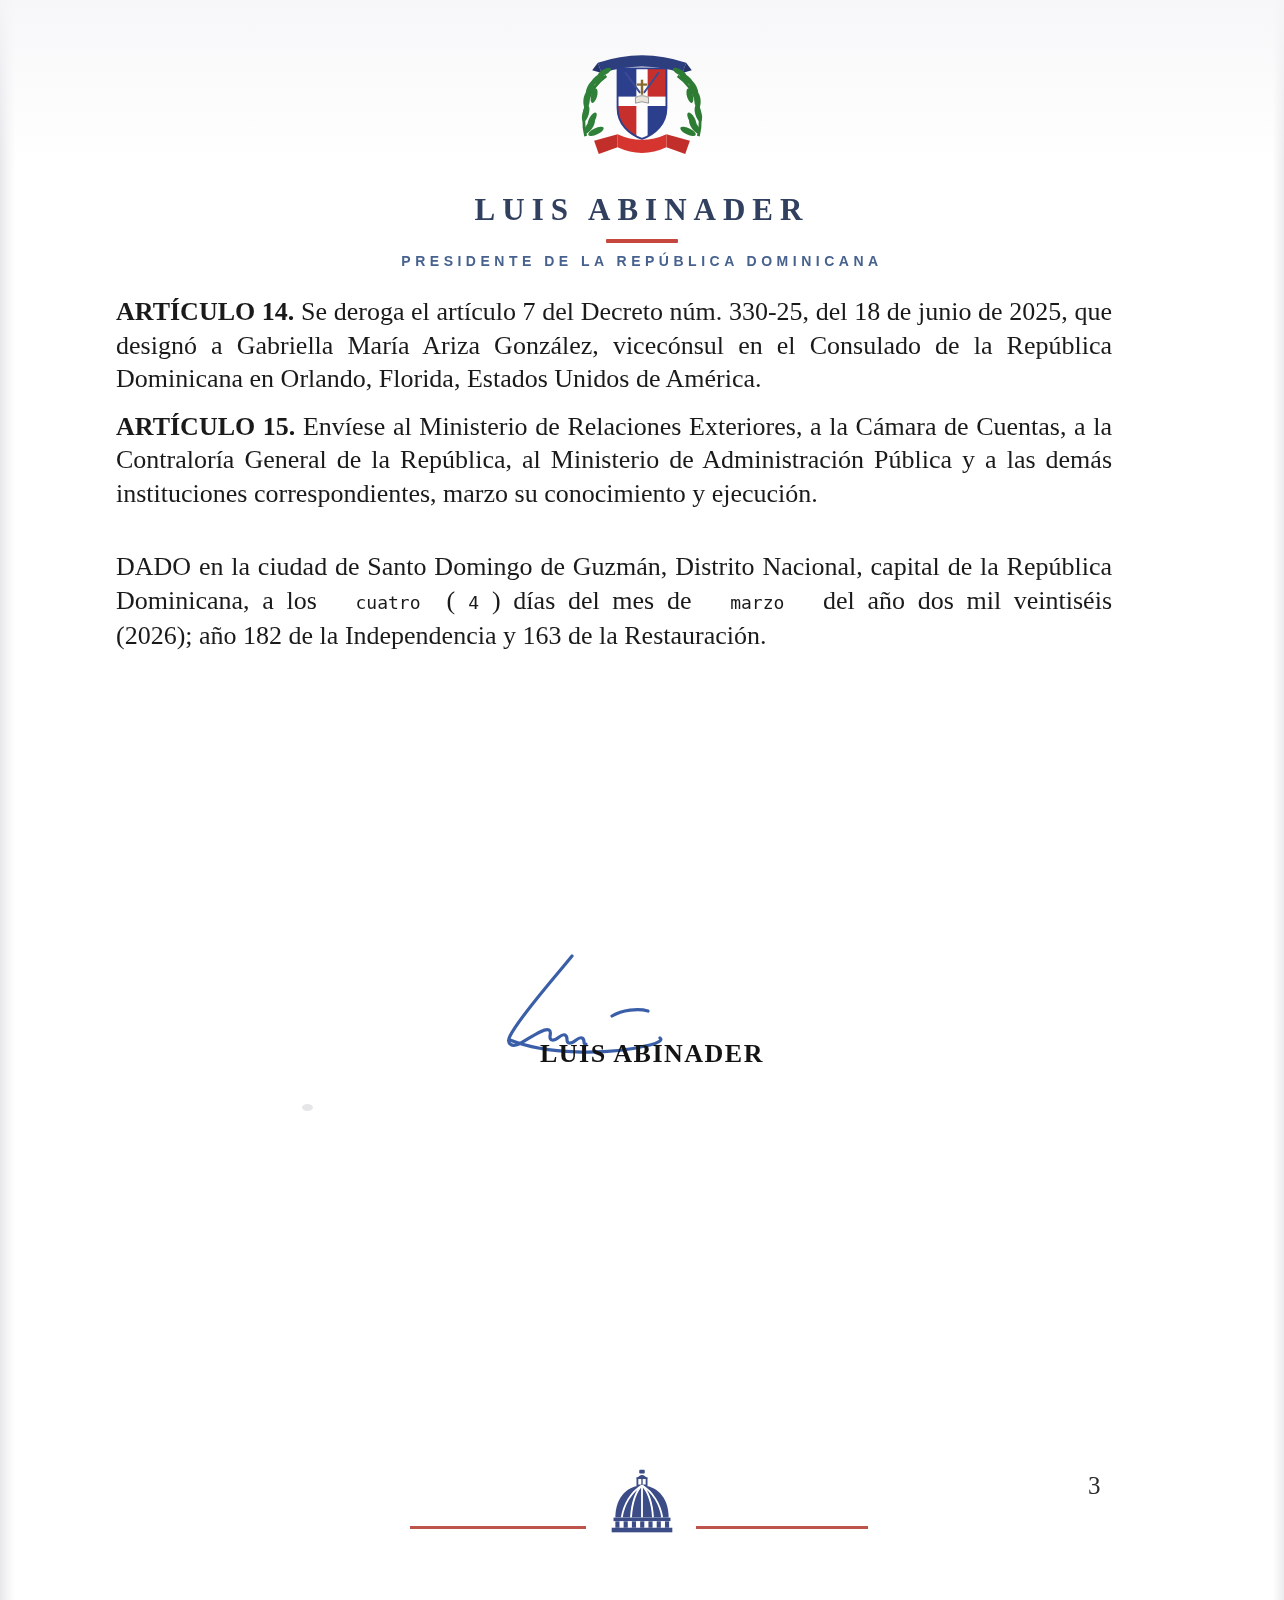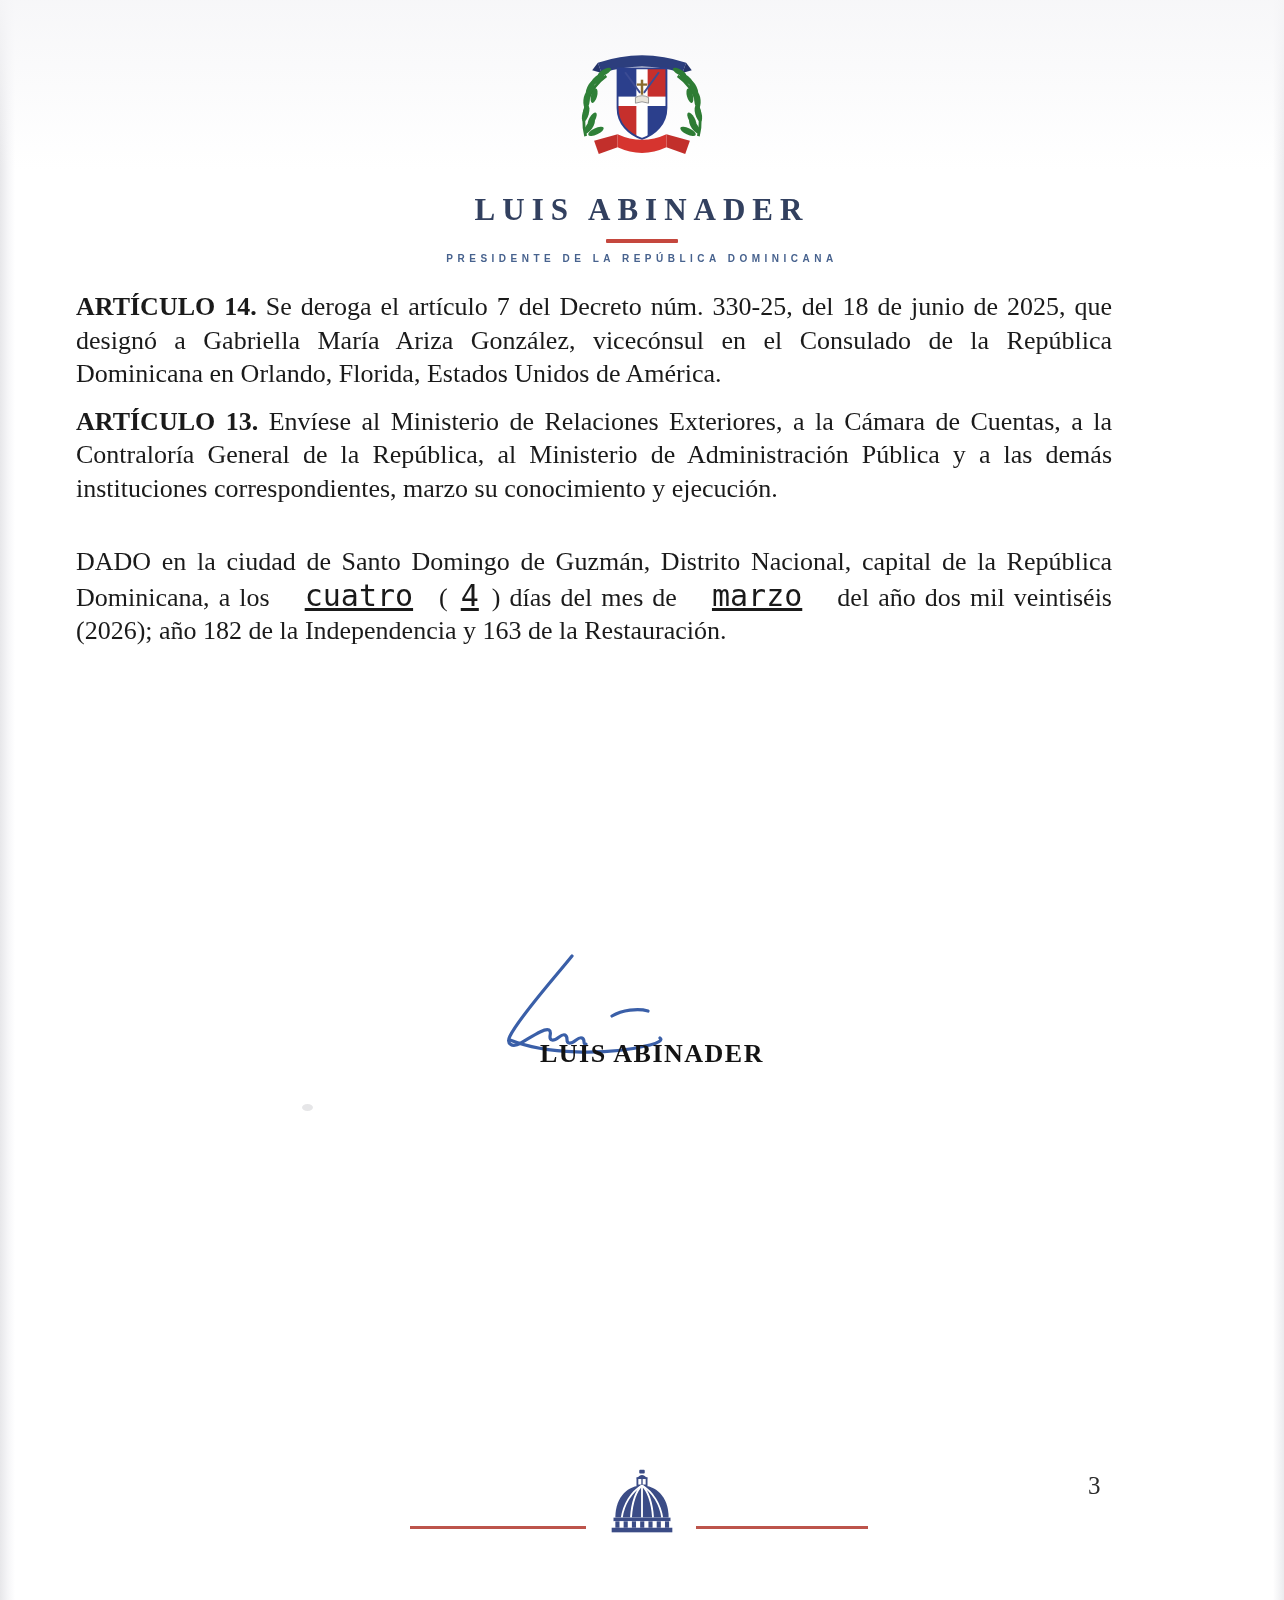--- a/index.html
+++ b/index.html
@@ -18,35 +18,35 @@
 
   
   .masthead { position:relative; text-align:center; padding-top:44px; }
   .arms-svg { display:block; margin:0 auto; width:152px; height:124px; }
   .president-name {
     margin:24px 0 0; font-size:31px; font-weight:600; letter-spacing:7px;
     color:#32405f;
   }
   .red-rule { width:72px; height:4px; background:#c5473e; margin:11px auto 10px; border-radius:1px; }
   .masthead-subtitle {
-    font-family:"Liberation Sans", sans-serif; font-size:10px; font-weight:bold;
+    font-family:"Liberation Sans", sans-serif; font-size:14px; font-weight:bold;
     letter-spacing:4.5px; color:#47628e;margin-top:8px;
   }
 
   
-  .doc-body { position:relative; padding:26px 172px 0 76px; }
+  .doc-body { position:relative; padding:26px 172px 0 116px; }
   .article {
     font-size:26px; line-height:33.5px; text-align:justify;
     color:#1a1a1a; margin:0 0 14px;
   }
   .article .lead { font-weight:bold; }
   .dado { margin-top:40px; }
   .seg-bold { font-weight:normal; }
   .seg-mono, .seg-mono-sm {
-    font-family:"DejaVu Sans Mono", monospace; font-size:30px;text-decoration:underline;
+    font-family:"DejaVu Sans Mono", monospace; font-size:18px;
   }
   .seg-mono    { margin:0 26px; }
   .seg-mono-sm { margin:0 13px; }
 
   
   .signature-block { position:absolute; left:500px; top:950px; width:310px; }
   .sig-svg { display:block; width:200px; height:105px; }
   .sig-name {
     font-size:26px; font-weight:bold; letter-spacing:1.5px; color:#131313;
     margin:-16px 0 0 40px; white-space:nowrap;
@@ -133,21 +133,21 @@
     <div class="red-rule"></div>
     <div class="masthead-subtitle">PRESIDENTE DE LA REPÚBLICA DOMINICANA</div>
   </header>
 
   <main class="doc-body">
     <p class="article">
       <span class="lead">ARTÍCULO 14.</span>
       <span>Se deroga el artículo 7 del Decreto núm. 330-25, del 18 de junio de 2025, que designó a Gabriella María Ariza González, vicecónsul en el Consulado de la República Dominicana en Orlando, Florida, Estados Unidos de América.</span>
     </p>
     <p class="article">
-      <span class="lead">ARTÍCULO 13.</span>
+      <span class="lead">ARTÍCULO 15.</span>
       <span>Envíese al Ministerio de Relaciones Exteriores, a la Cámara de Cuentas, a la Contraloría General de la República, al Ministerio de Administración Pública y a las demás instituciones correspondientes, marzo su conocimiento y ejecución.</span>
     </p>
 
     <p class="article dado"><span class="seg-bold">DADO</span><span class="seg-normal"> en la ciudad de Santo Domingo de Guzmán, Distrito Nacional, capital de la República Dominicana, a los </span><span class="seg-mono">cuatro</span><span class="seg-normal">(</span><span class="seg-mono-sm">4</span><span class="seg-normal">) días del mes de </span><span class="seg-mono">marzo</span><span class="seg-normal"> del año dos mil veintiséis (2026); año 182 de la Independencia y 163 de la Restauración.</span></p>
   </main>
 
   <div class="signature-block">
     <svg class="sig-svg" viewBox="0 0 200 105">
       <g fill="none" stroke="#3a5fa8" stroke-width="3.2" stroke-linecap="round" stroke-linejoin="round">
         <path d="M72,6 C56,26 20,66 10,86 C6,94 12,98 21,93 C33,86 44,78 49,80 C53,82 47,89 52,90 C57,91 61,83 65,85 C69,87 65,92 69,93 C74,94 78,86 82,88 C86,90 82,94 86,94"></path>

